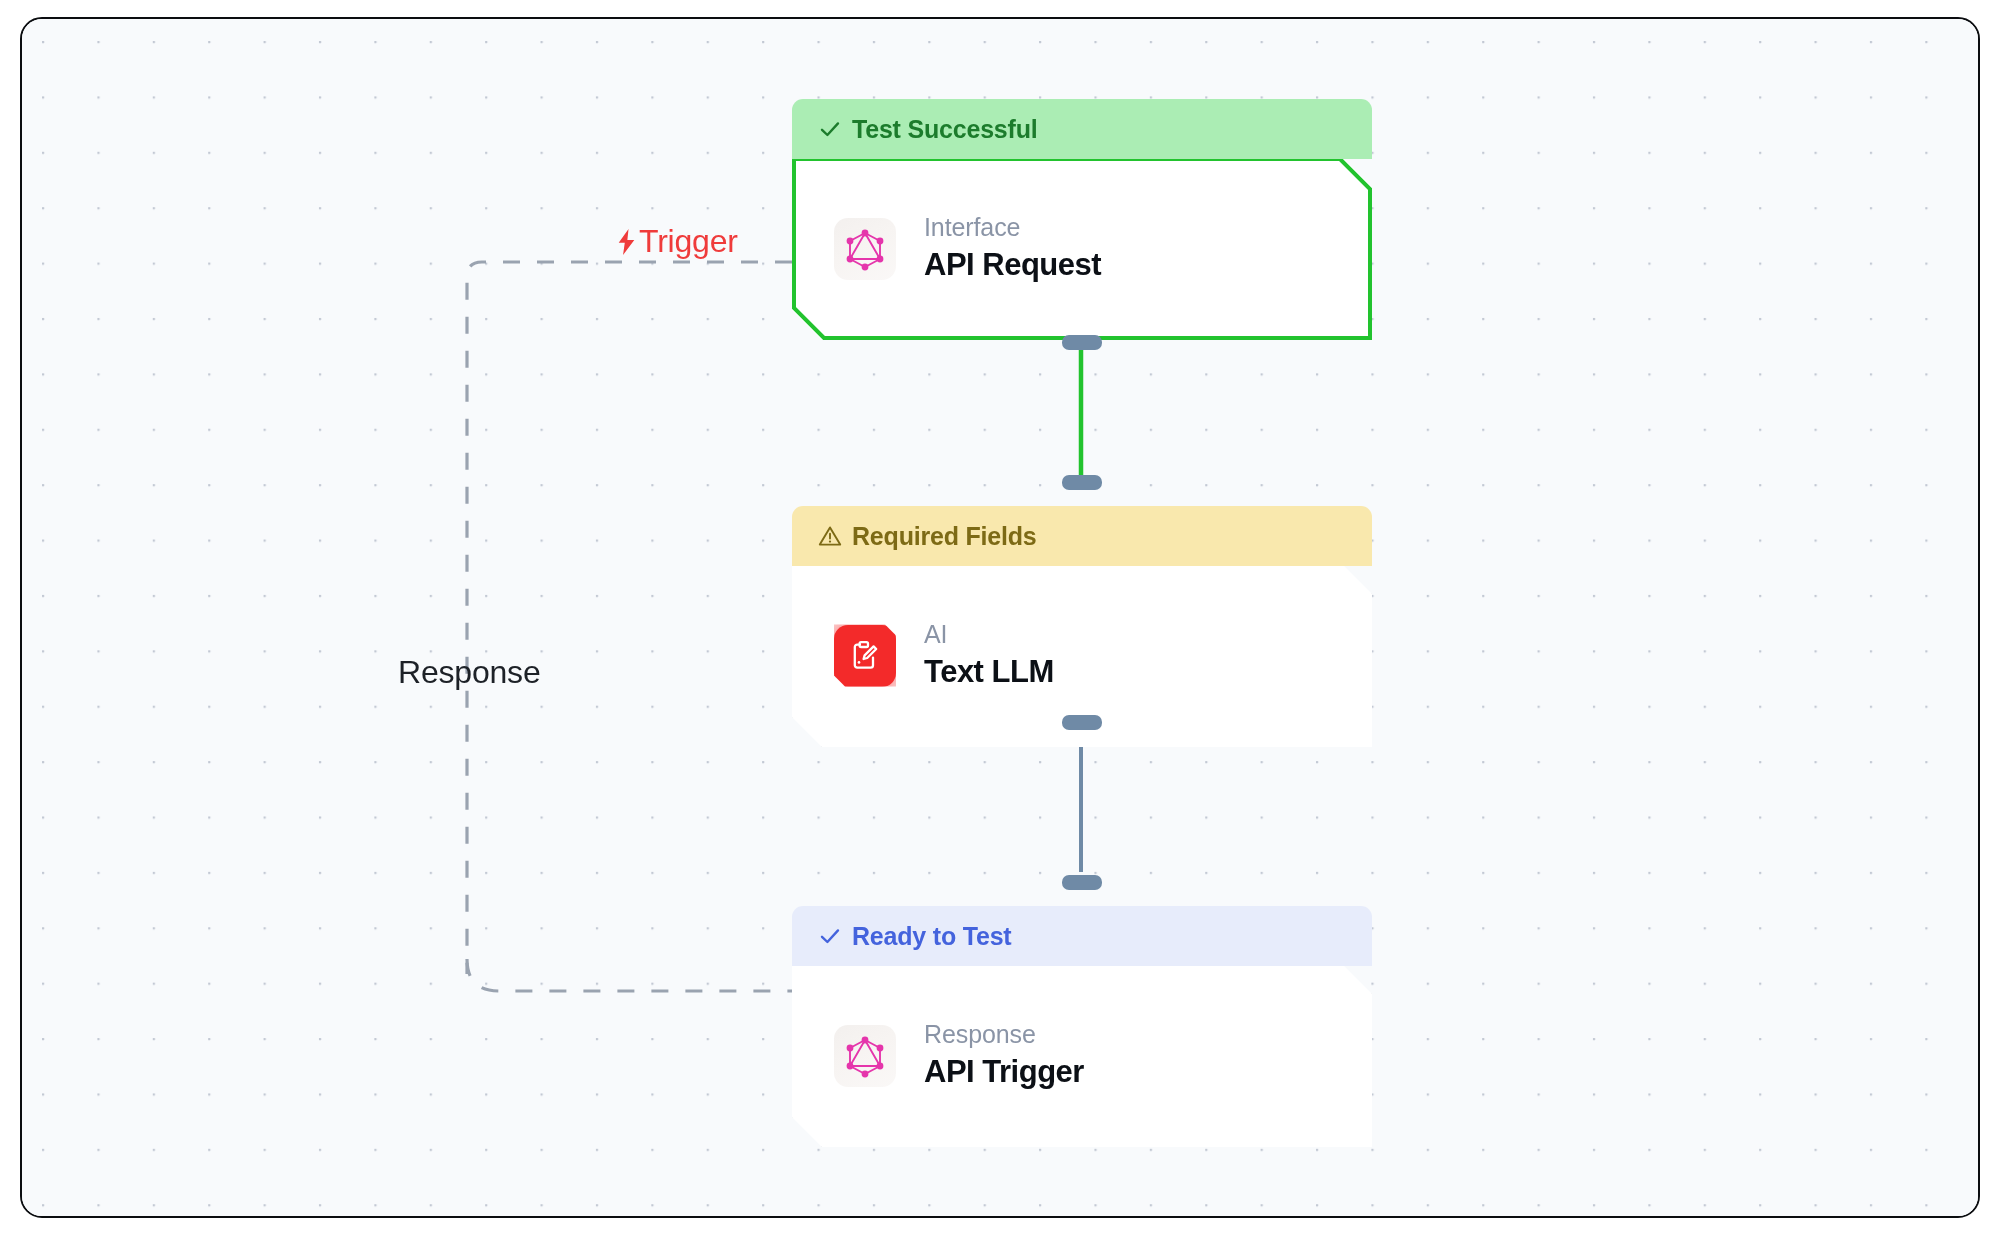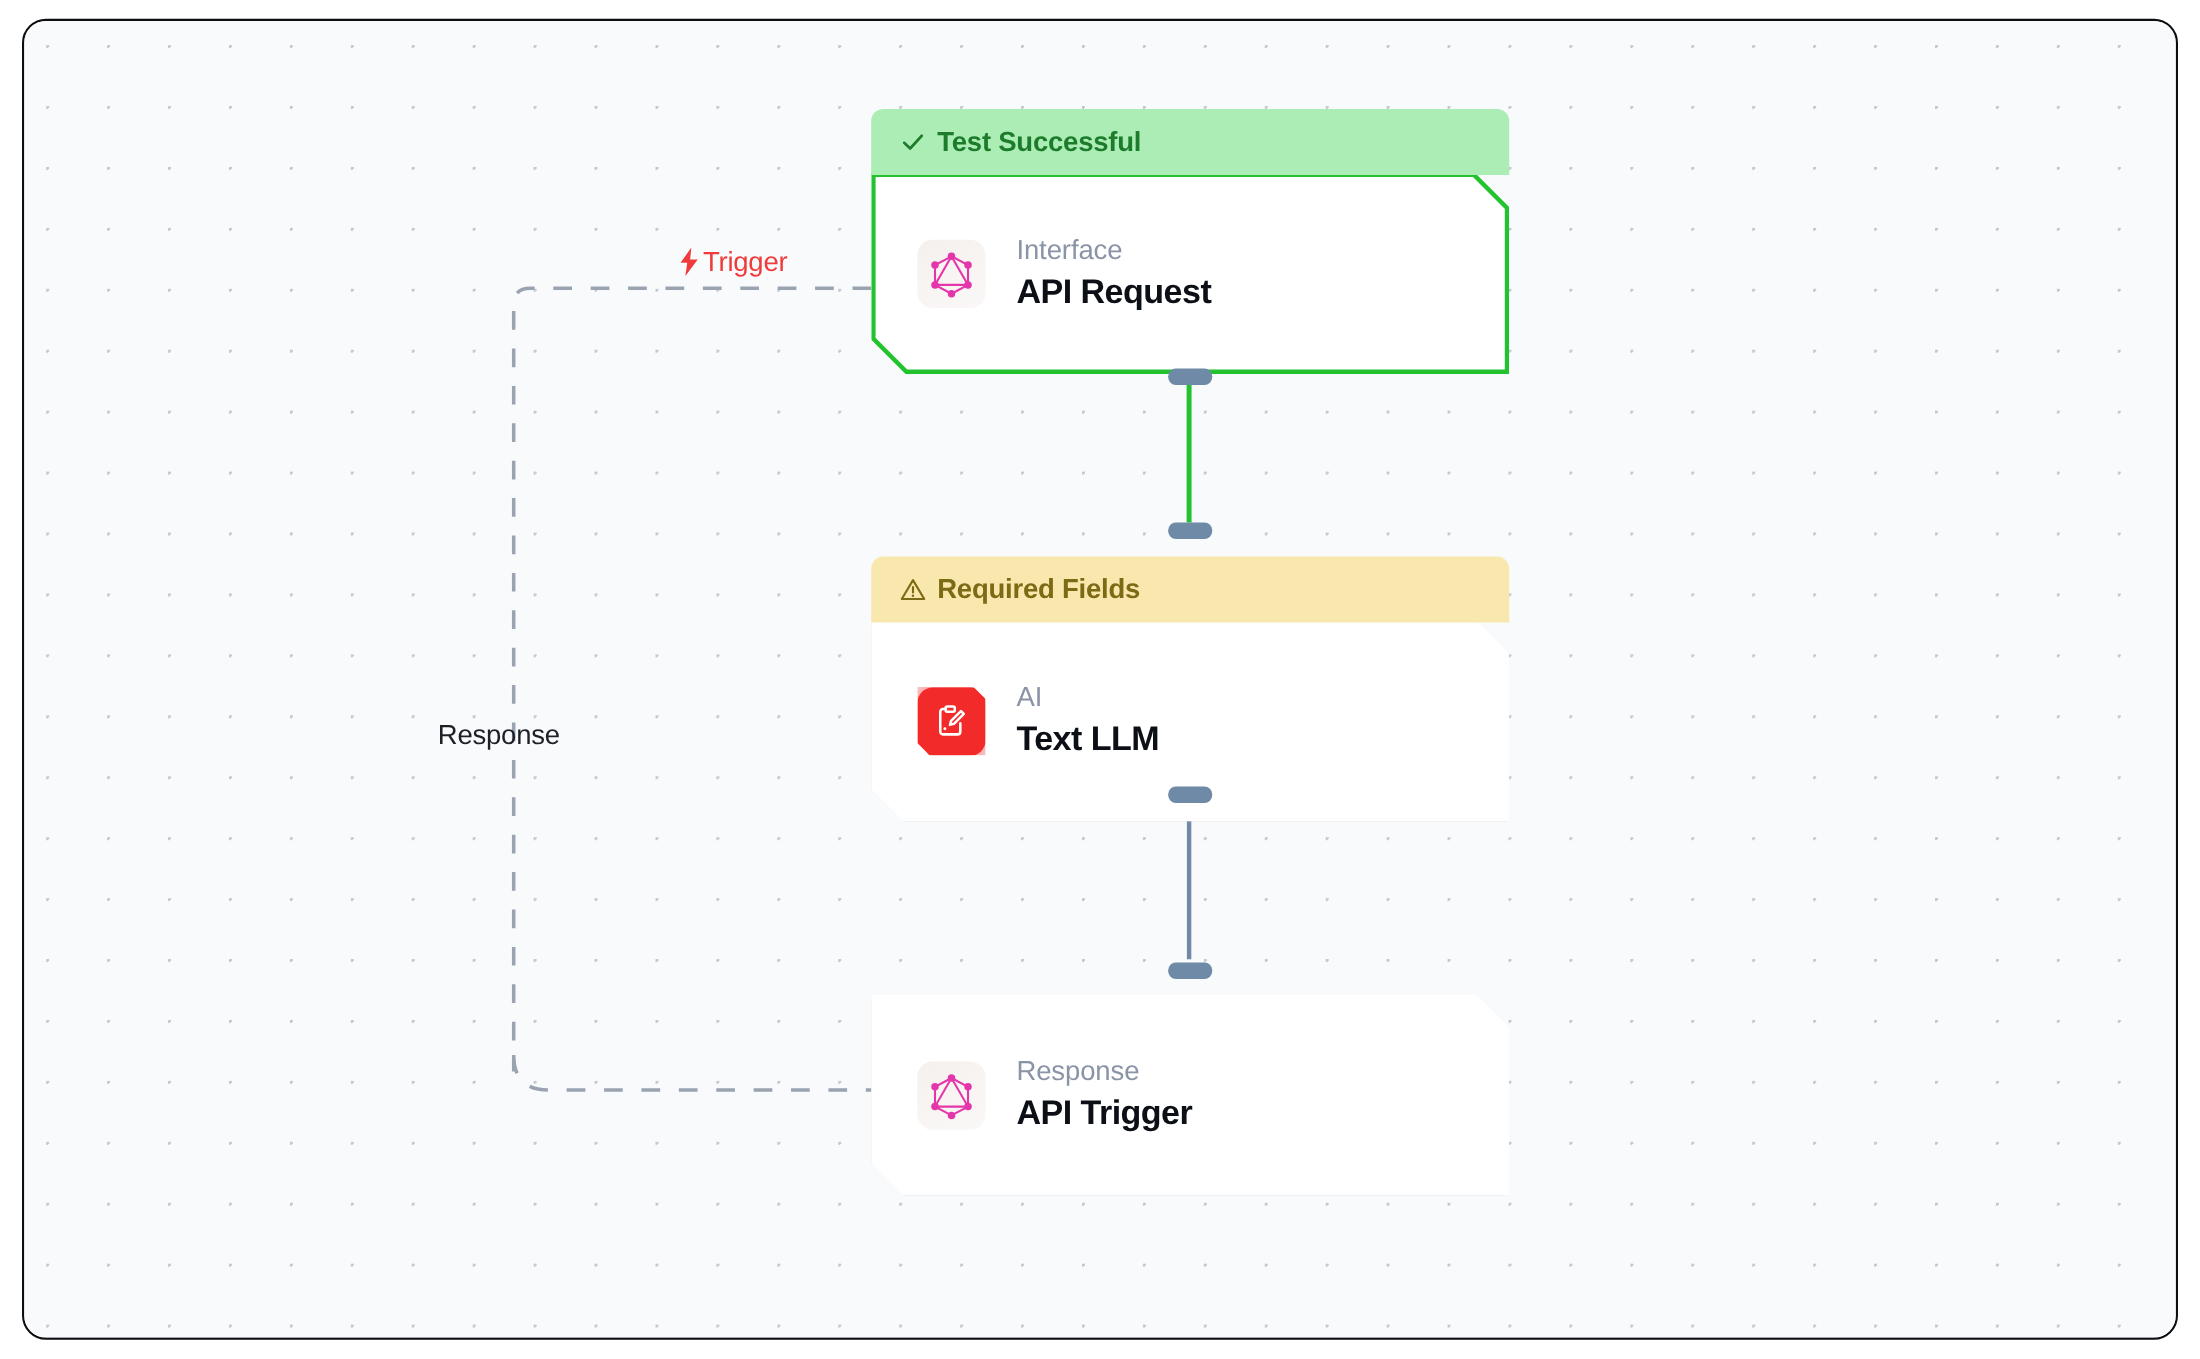--- a/index.html
+++ b/index.html
@@ -44,21 +44,21 @@
     overflow: visible;
   }
 
   
   .edge-label {
     position: absolute;
     display: flex;
     align-items: center;
     gap: 2px;
     white-space: nowrap;
-    font-size: 25px;
+    font-size: 32px;
     line-height: 1;
     letter-spacing: -0.2px;
   }
   #edge-label-trigger {
     left: 595px;
     top: 206px;
     color: #ef3b3b;
     font-weight: 400;
   }
   #edge-label-trigger .bolt-icon {
@@ -303,20 +303,28 @@
           <span class="node-title">Text LLM</span>
         </div>
       </div>
 
       <div class="handle" style="left:270px; top:-31px;"></div>
       <div class="handle" style="left:270px; top:209px;"></div>
     </div>
 
     <div class="node" id="node-api-response" style="left:770px; top:887px;">
 
+      <div class="node-status status-blue">
+        <span class="status-icon">
+          <svg viewBox="0 0 24 24" width="24" height="24" aria-hidden="true">
+            <path d="M4 12.8 L9.4 18 L20 6.4" fill="none" stroke="#4463dd" stroke-width="2.4" stroke-linecap="round" stroke-linejoin="round"></path>
+          </svg>
+        </span>
+        <span>Ready to Test</span>
+      </div>
 
       <div class="node-card card-plain">
         <div class="node-icon-tile icon-tile-graphql">
           <svg viewBox="0 0 40 44" width="40" height="44" aria-hidden="true">
             <g stroke="#e535ab" stroke-width="1.9" fill="none">
               <path d="M20 6 L5 32 L35 32 Z"></path>
               <path d="M20 6 L5 14 L5 32 L20 40 L35 32 L35 14 Z"></path>
             </g>
             <g fill="#e535ab">
               <circle cx="20" cy="6" r="3.4"></circle>

